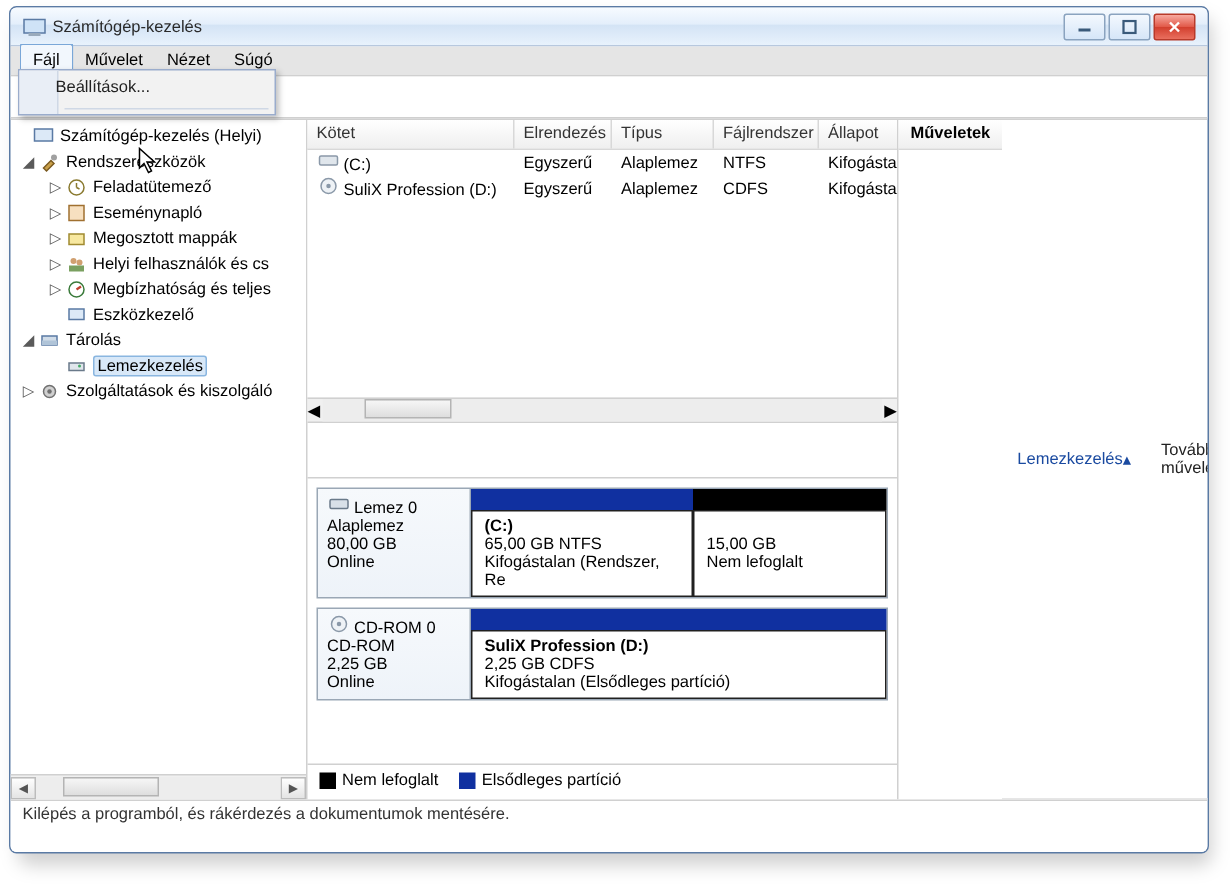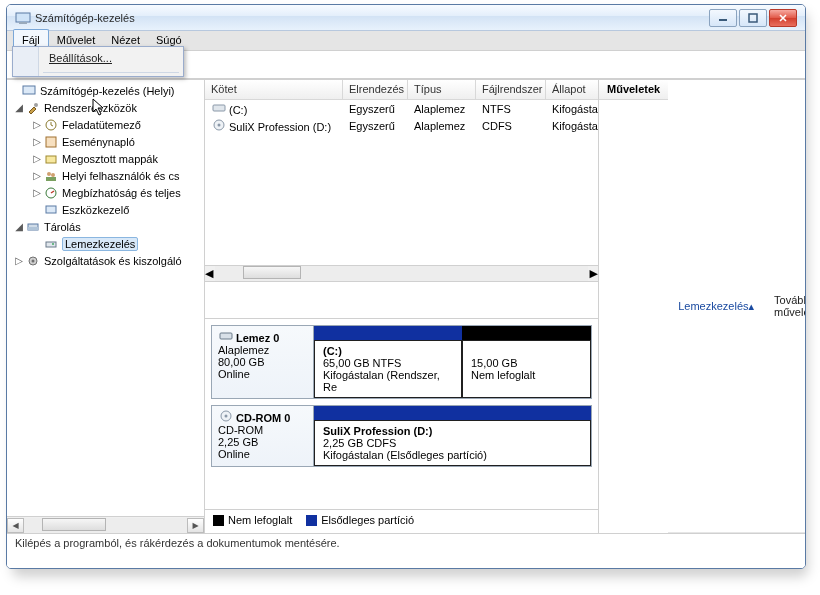--- a/index.html
+++ b/index.html
@@ -10,21 +10,21 @@
 .titlebar .ticon { width: 16px; height: 16px; margin-right: 4px; display:inline-flex; align-items:center; justify-content:center; }
 .titlebar .title { color: #2a2a2a; flex: 1; }
 .winbtns { display: flex; gap: 2px; }
 .winbtn { width: 28px; height: 18px; border: 1px solid #8aa3bf; border-radius: 2px; background: linear-gradient(#f3f8fe,#d6e6f8); display:flex; align-items:center; justify-content:center; color:#3a5a7a; font-size: 10px; }
 .winbtn.close { background: linear-gradient(#f7a9a0,#e25b4b 48%,#d13d2c 49%,#e96f5e); border-color:#b83a2a; color:#fff; }
 .menubar { height: 20px; display: flex; align-items: flex-end; padding: 0 6px; border-bottom: 1px solid #d0d0d0; background:#e5e5e5; }
 .menubar .mitem { padding: 2px 8px; line-height: 16px; cursor: default; }
 .menubar .mitem.open { border: 1px solid #7aa7d8; border-bottom: none; background:#f2f7fd; border-radius: 2px 2px 0 0; }
 .dropdown { position: absolute; left: 12px; top: 46px; width: 172px; background: #f2f2f2; border: 1px solid #9aaccc; box-shadow: 2px 2px 4px rgba(0,0,0,.25); z-index: 50; }
 .dropdown .gutter { position:absolute; left:0; top:0; bottom:0; width:26px; background:#e9eef6; border-right:1px solid #cfd8e5;}
-.dropdown .ditem { position:relative; padding: 5px 12px 5px 36px; color:#222;text-decoration:underline; }
+.dropdown .ditem { position:relative; padding: 5px 12px 5px 24px; color:#222; }
 .dropdown .ditem.hi { background: linear-gradient(#e8f2fc,#d8ebfb); border:1px solid #9dc4ea; margin:-1px; border-radius:2px;}
 .dropdown .sep { margin: 3px 4px 3px 30px; height:1px; background:#cfd8e5; }
 .toolbar { height: 28px; border-bottom:1px solid #d0d0d0; display:flex; align-items:center; padding:0 4px; gap:2px; background:#fff; }
 .tbtn { width:22px; height:22px; display:flex; align-items:center; justify-content:center; border-radius:2px; }
 .tbtn.disabled { opacity:.35; }
 .tsep { width:1px; height:20px; background:#cfcfcf; margin:0 3px;}
 .body { flex:1; display:flex; border-top:1px solid #d0d0d0; min-height:0; }
 .leftpane { width:198px; border-right:1px solid #d0d0d0; display:flex; flex-direction:column; }
 .tree { flex:1; overflow:hidden; padding:2px 0; }
 .trow { display:flex; align-items:center; height:17px; padding-left:2px; white-space:nowrap; }
@@ -42,21 +42,21 @@
 .listrows { background:#fff; }
 .lrow { display:flex; height:17px; align-items:center;}
 .lcell { padding:0 6px; overflow:hidden; white-space:nowrap;}
 .diskicon{width:16px;display:inline-flex;align-items:center;justify-content:center;margin-right:2px;}
 .midscroll{height:17px;border-top:1px solid #d0d0d0;border-bottom:1px solid #d0d0d0;background:#f0f0f0;margin-top:auto;display:flex;align-items:center;}
 .midscroll .track{flex:1;height:15px;background:#ededed;margin:0 2px;position:relative;}
 .midscroll .thumb{position:absolute;left:28px;top:0;width:58px;height:13px;border:1px solid #b4b4b4;background:linear-gradient(#f6f6f6,#dedede);}
 .diskpanel { border-top:1px solid #d0d0d0;}
 .diskblk { display:flex; border:1px solid #9aa7b5; margin:6px; }
 .diskinfo { width:102px; border-right:1px solid #9aa7b5; padding:4px 6px; background:linear-gradient(#f6f9fc,#eef3f9);}
-.diskinfo .dname{font-weight:bold;margin-top:14px;}
+.diskinfo .dname{font-weight:normal;margin-top:14px;}
 .parts { flex:1; display:flex; }
 .partwrap{display:flex;flex-direction:column;}
 .partcap{height:14px;}
 .partbox{flex:1;border:1px solid #202020;display:flex;flex-direction:column;justify-content:center;padding:4px 8px;background:#fff;}
 .partbox .pn{font-weight:bold;}
 .cap-blue{background:#1030a0;}
 .cap-black{background:#000;}
 .legend{border-top:1px solid #d0d0d0;padding:4px 8px;display:flex;gap:14px;align-items:center;}
 .lg{display:flex;align-items:center;gap:4px;}
 .lgbox{width:11px;height:11px;display:inline-block;}

